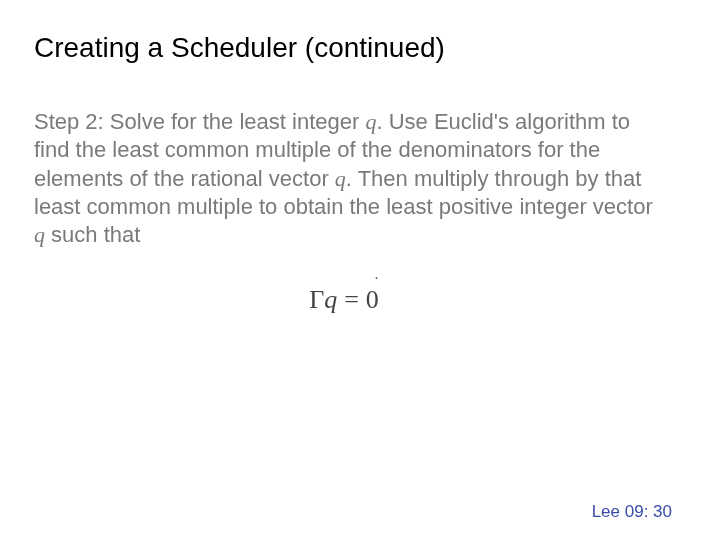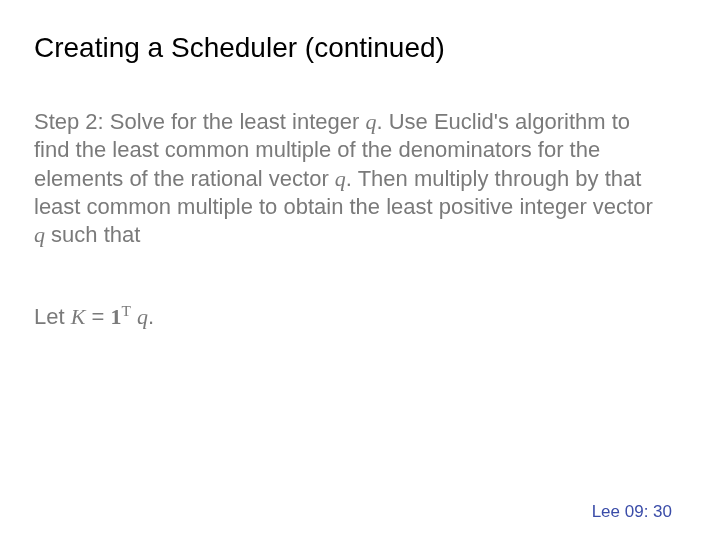--- a/index.html
+++ b/index.html
@@ -102,20 +102,23 @@
 <body>
 
 <div class="slide">
 
   <h1 class="title">Creating a Scheduler (continued)</h1>
 
   <div class="body-text">
     <span>Step 2: Solve for the least integer </span><span class="math-var">q</span><span>. Use Euclid's algorithm to find the least common multiple of the denominators for the elements of the rational vector </span><span class="math-var">q</span><span>. Then multiply through by that least common multiple to obtain the least positive integer vector </span><span class="math-var">q</span><span> such that</span>
   </div>
 
+  <div class="equation">
+    <span class="eq-inner">
+      <span class="gamma">Γ</span><span class="q">q</span><span class="eq">=</span><span class="zero">0</span>
+      <span class="vec-arrow">ॱ</span>
+    </span>
+  </div>
 
-  <div class="let-line">
-    <span>Let </span><span class="serif-ital">K</span><span> = </span><span class="serif-bold">1</span><span class="sup">T</span><span> </span><span class="serif-ital">q</span><span>.</span>
-  </div>
 
   <div class="footer">Lee 09: 30</div>
 
 </div>
 
 </body></html>

